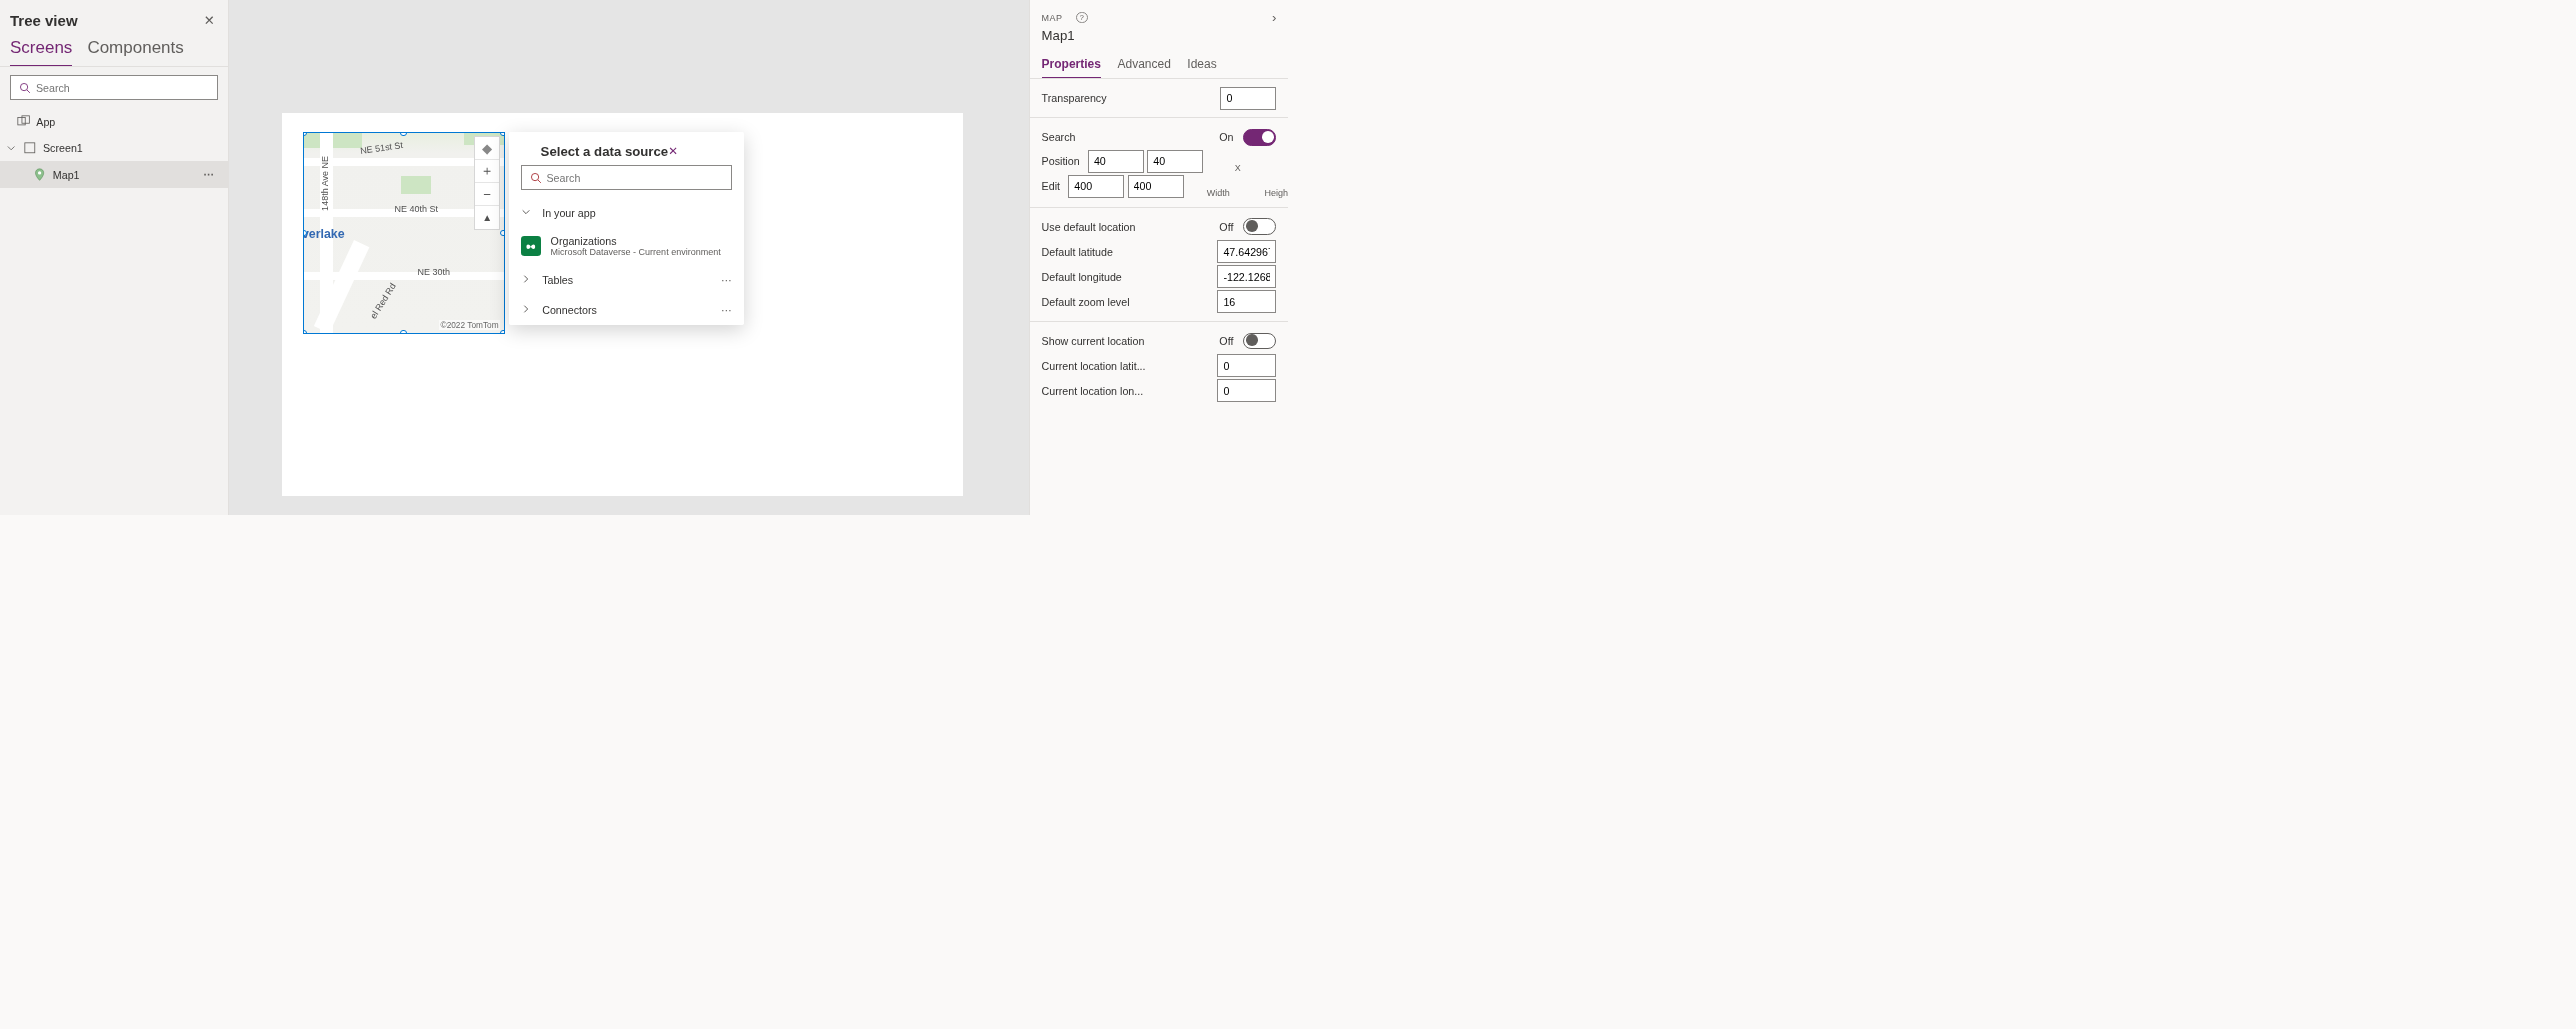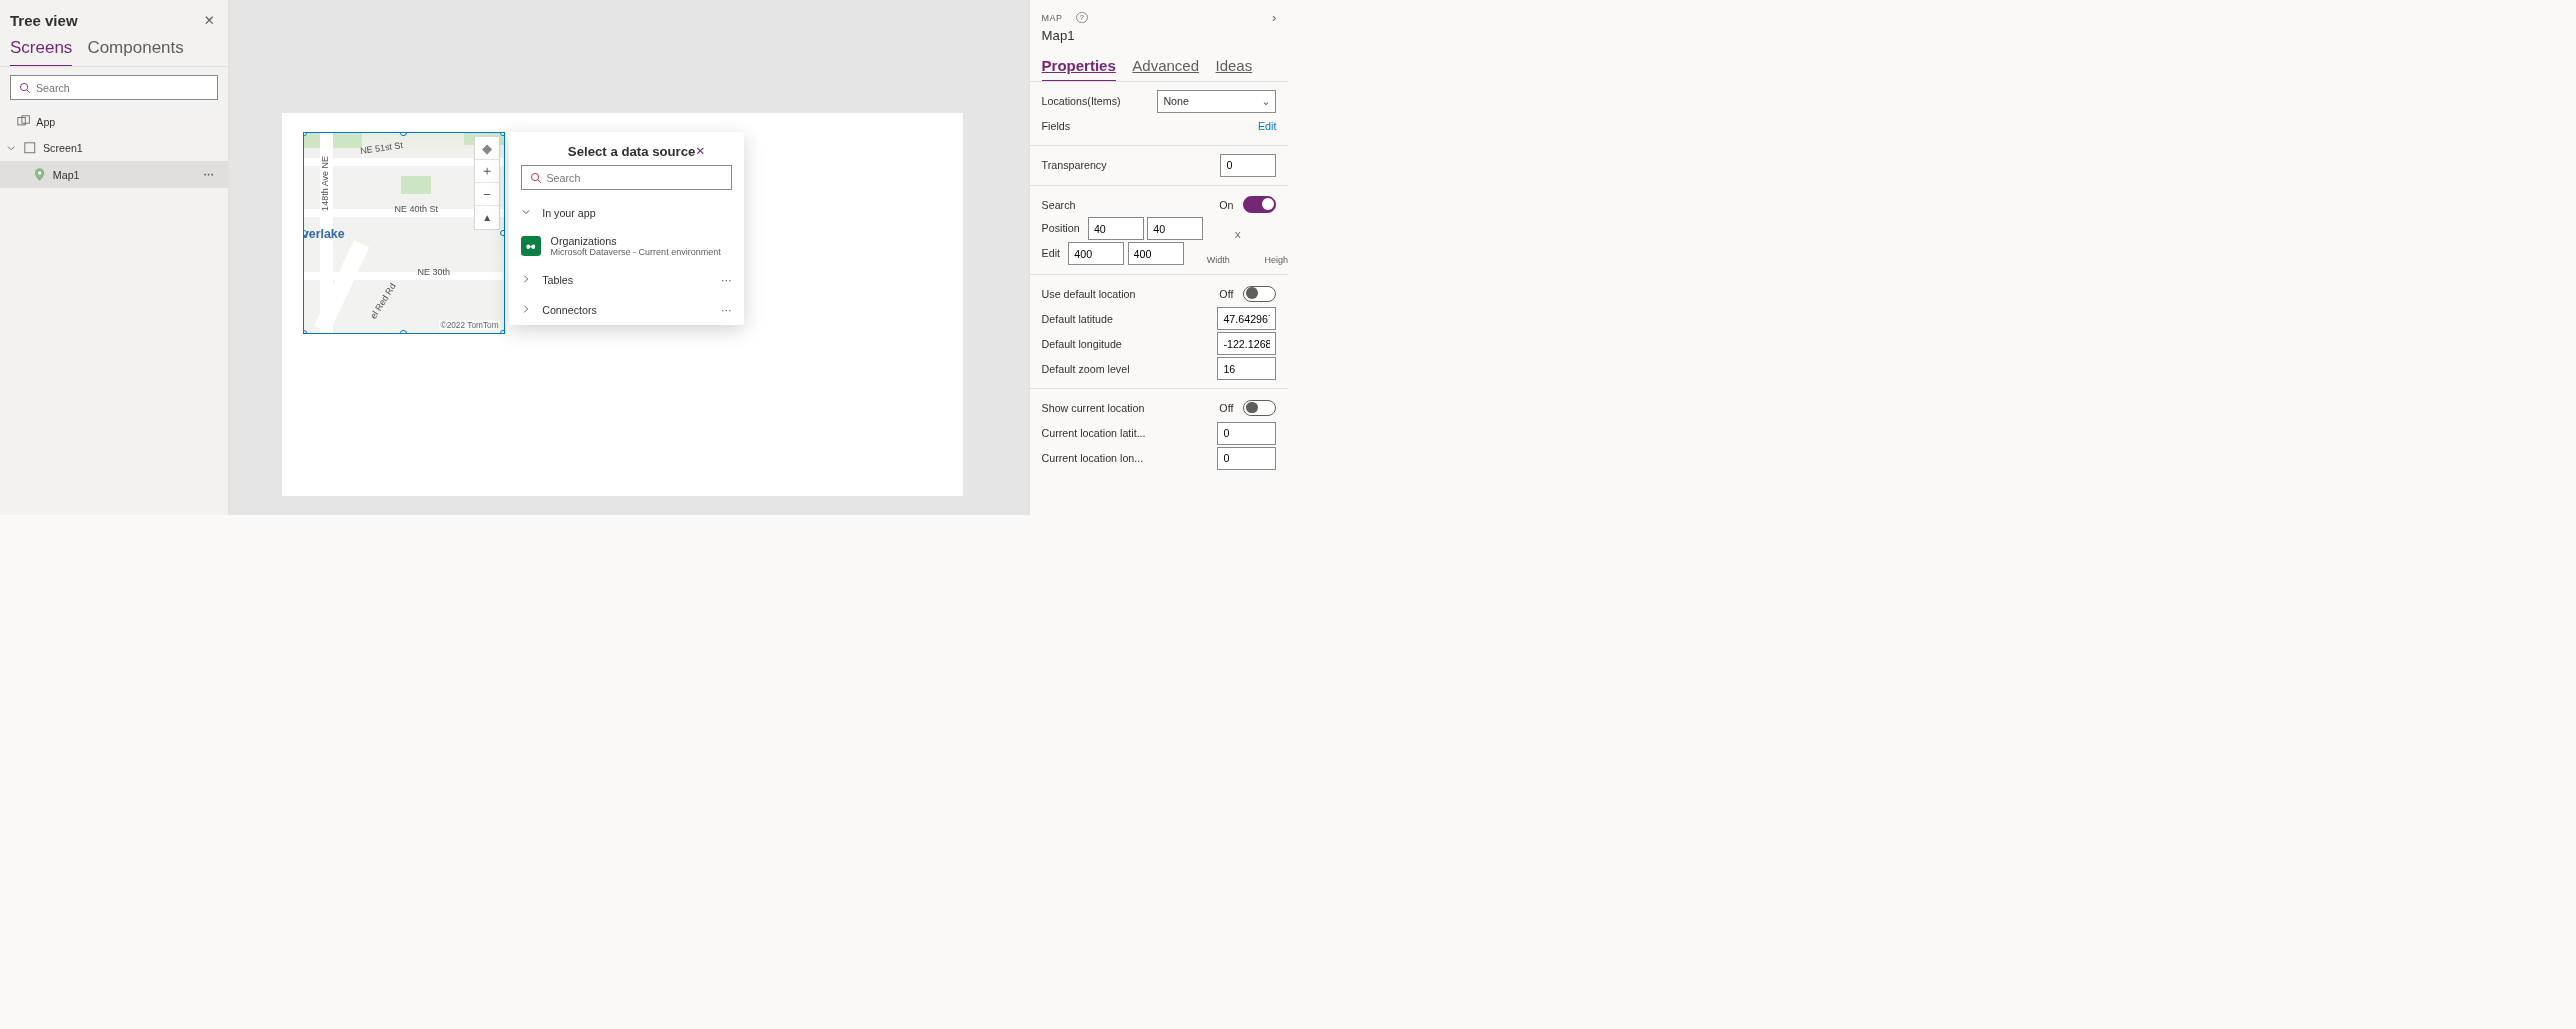--- a/index.html
+++ b/index.html
@@ -59,21 +59,21 @@
 
     
     .ds-popup {
       position:absolute;
       left: 227px; top: 19px;
       width: 235px;
       background: #fff;
       box-shadow: 0 5px 20px rgba(0,0,0,0.18);
       border-radius:1.7px;
     }
-    .ds-header { display:flex; align-items:center; justify-content:center; padding: 11.6px 11.6px 6.6px 11.6px; margin-left: 20px; }
+    .ds-header { display:flex; align-items:center; justify-content:flex-start; padding: 11.6px 11.6px 6.6px 11.6px; margin-left: 20px; }
     .ds-header h2 { font-size:13.2px; font-weight:600; }
     .ds-header .x { color:#742774; font-size:11.6px; cursor:pointer; }
     .ds-search { margin: 0 11.6px 8.3px 11.6px; border:0.8px solid #8a8886; height:25px; display:flex; align-items:center; }
     .ds-search svg { margin:0 5px 0 8.3px; }
     .ds-search input { border:none; outline:none; flex:1; font-size:10.7px; }
     .ds-row { display:flex; align-items:center; gap:10px; padding: 8.3px 11.6px; cursor:pointer; }
     .ds-row .chev { width:11.6px; text-align:center; color:#605e5c; }
     .ds-org-icon { width:20px; height:20px; background:#0b8043; border-radius:3.3px; display:flex;align-items:center;justify-content:center; color:#fff; font-size:11.6px; }
     .ds-row .ds-main { flex:1; display:flex; flex-direction:column; }
     .ds-row .ds-sub { font-size:9px; color:#605e5c; }
@@ -81,21 +81,21 @@
 
     
     .prop-panel { width: 259px; min-width:259px; background:#faf9f8; border-left:0.8px solid #e1dfdd; display:flex; flex-direction:column; font-size:10.7px; }
     .prop-head { padding: 10px 11.6px 5px 11.6px; }
     .prop-head .caption { display:flex; align-items:center; gap:14px; color:#605e5c; font-size:9px; letter-spacing:0.4px; }
     .prop-head .caption .help { width:11.6px;height:11.6px;border:0.8px solid #8a8886;border-radius:50%;display:flex;align-items:center;justify-content:center;font-size:7.4px; }
     .prop-head .chevron-next { margin-left:auto; font-size:13.2px; color:#605e5c; cursor:pointer; }
     .prop-head .caprow { display:flex; align-items:center; }
     .prop-head h3 { font-size:13.2px; font-weight:400; margin-top:3.3px; }
     .prop-tabs { display:flex; gap:16.5px; padding:8.3px 11.6px 0 11.6px; border-bottom:0.8px solid #e1dfdd; }
-    .prop-tabs span { font-size:15px; color:#605e5c; padding-bottom:6.6px; cursor:pointer;text-decoration:underline; }
+    .prop-tabs span { font-size:12px; color:#605e5c; padding-bottom:6.6px; cursor:pointer; }
     .prop-tabs span.active { color:#742774; border-bottom:1.7px solid #742774; font-weight:600; }
     .prop-body { flex:1; overflow-y:auto; }
     .prop-section { border-bottom:0.8px solid #e1dfdd; padding: 6.6px 11.6px; }
     .prow { display:flex; align-items:center; min-height:25px; gap:8.3px; }
     .prow label { flex:1; color:#323130; }
     .prow .edit-link { color:#0078d4; font-size:10.7px; cursor:pointer; }
     .field-select { width: 119px; height:23px; border:0.8px solid #8a8886; background:#fff; display:flex;align-items:center; padding:0 5px; justify-content:space-between; }
     .field-select .dd { color:#605e5c; }
     .num-input { width:56px; height:23px; border:0.8px solid #8a8886; background:#fff; padding:0 5px; font-size:10.7px; outline:none; }
     .num-input.wide { width:59px; }
@@ -269,33 +269,20 @@
     </div>
     <h3>Map1</h3>
   </div>
   <div class="prop-tabs">
     <span class="active">Properties</span>
     <span>Advanced</span>
     <span>Ideas</span>
   </div>
 
   <div class="prop-body">
-    <div class="prop-section">
-      <div class="prow">
-        <label>Locations(Items)</label>
-        <div class="field-select">
-          <span>None</span>
-          <span class="dd">⌄</span>
-        </div>
-      </div>
-      <div class="prow">
-        <label>Fields</label>
-        <span class="edit-link">Edit</span>
-      </div>
-    </div>
 
     <div class="prop-section">
       <div class="prow">
         <label>Transparency</label>
         <input class="num-input" value="0" style="">
       </div>
     </div>
 
     <div class="prop-section">
       <div class="prow">

